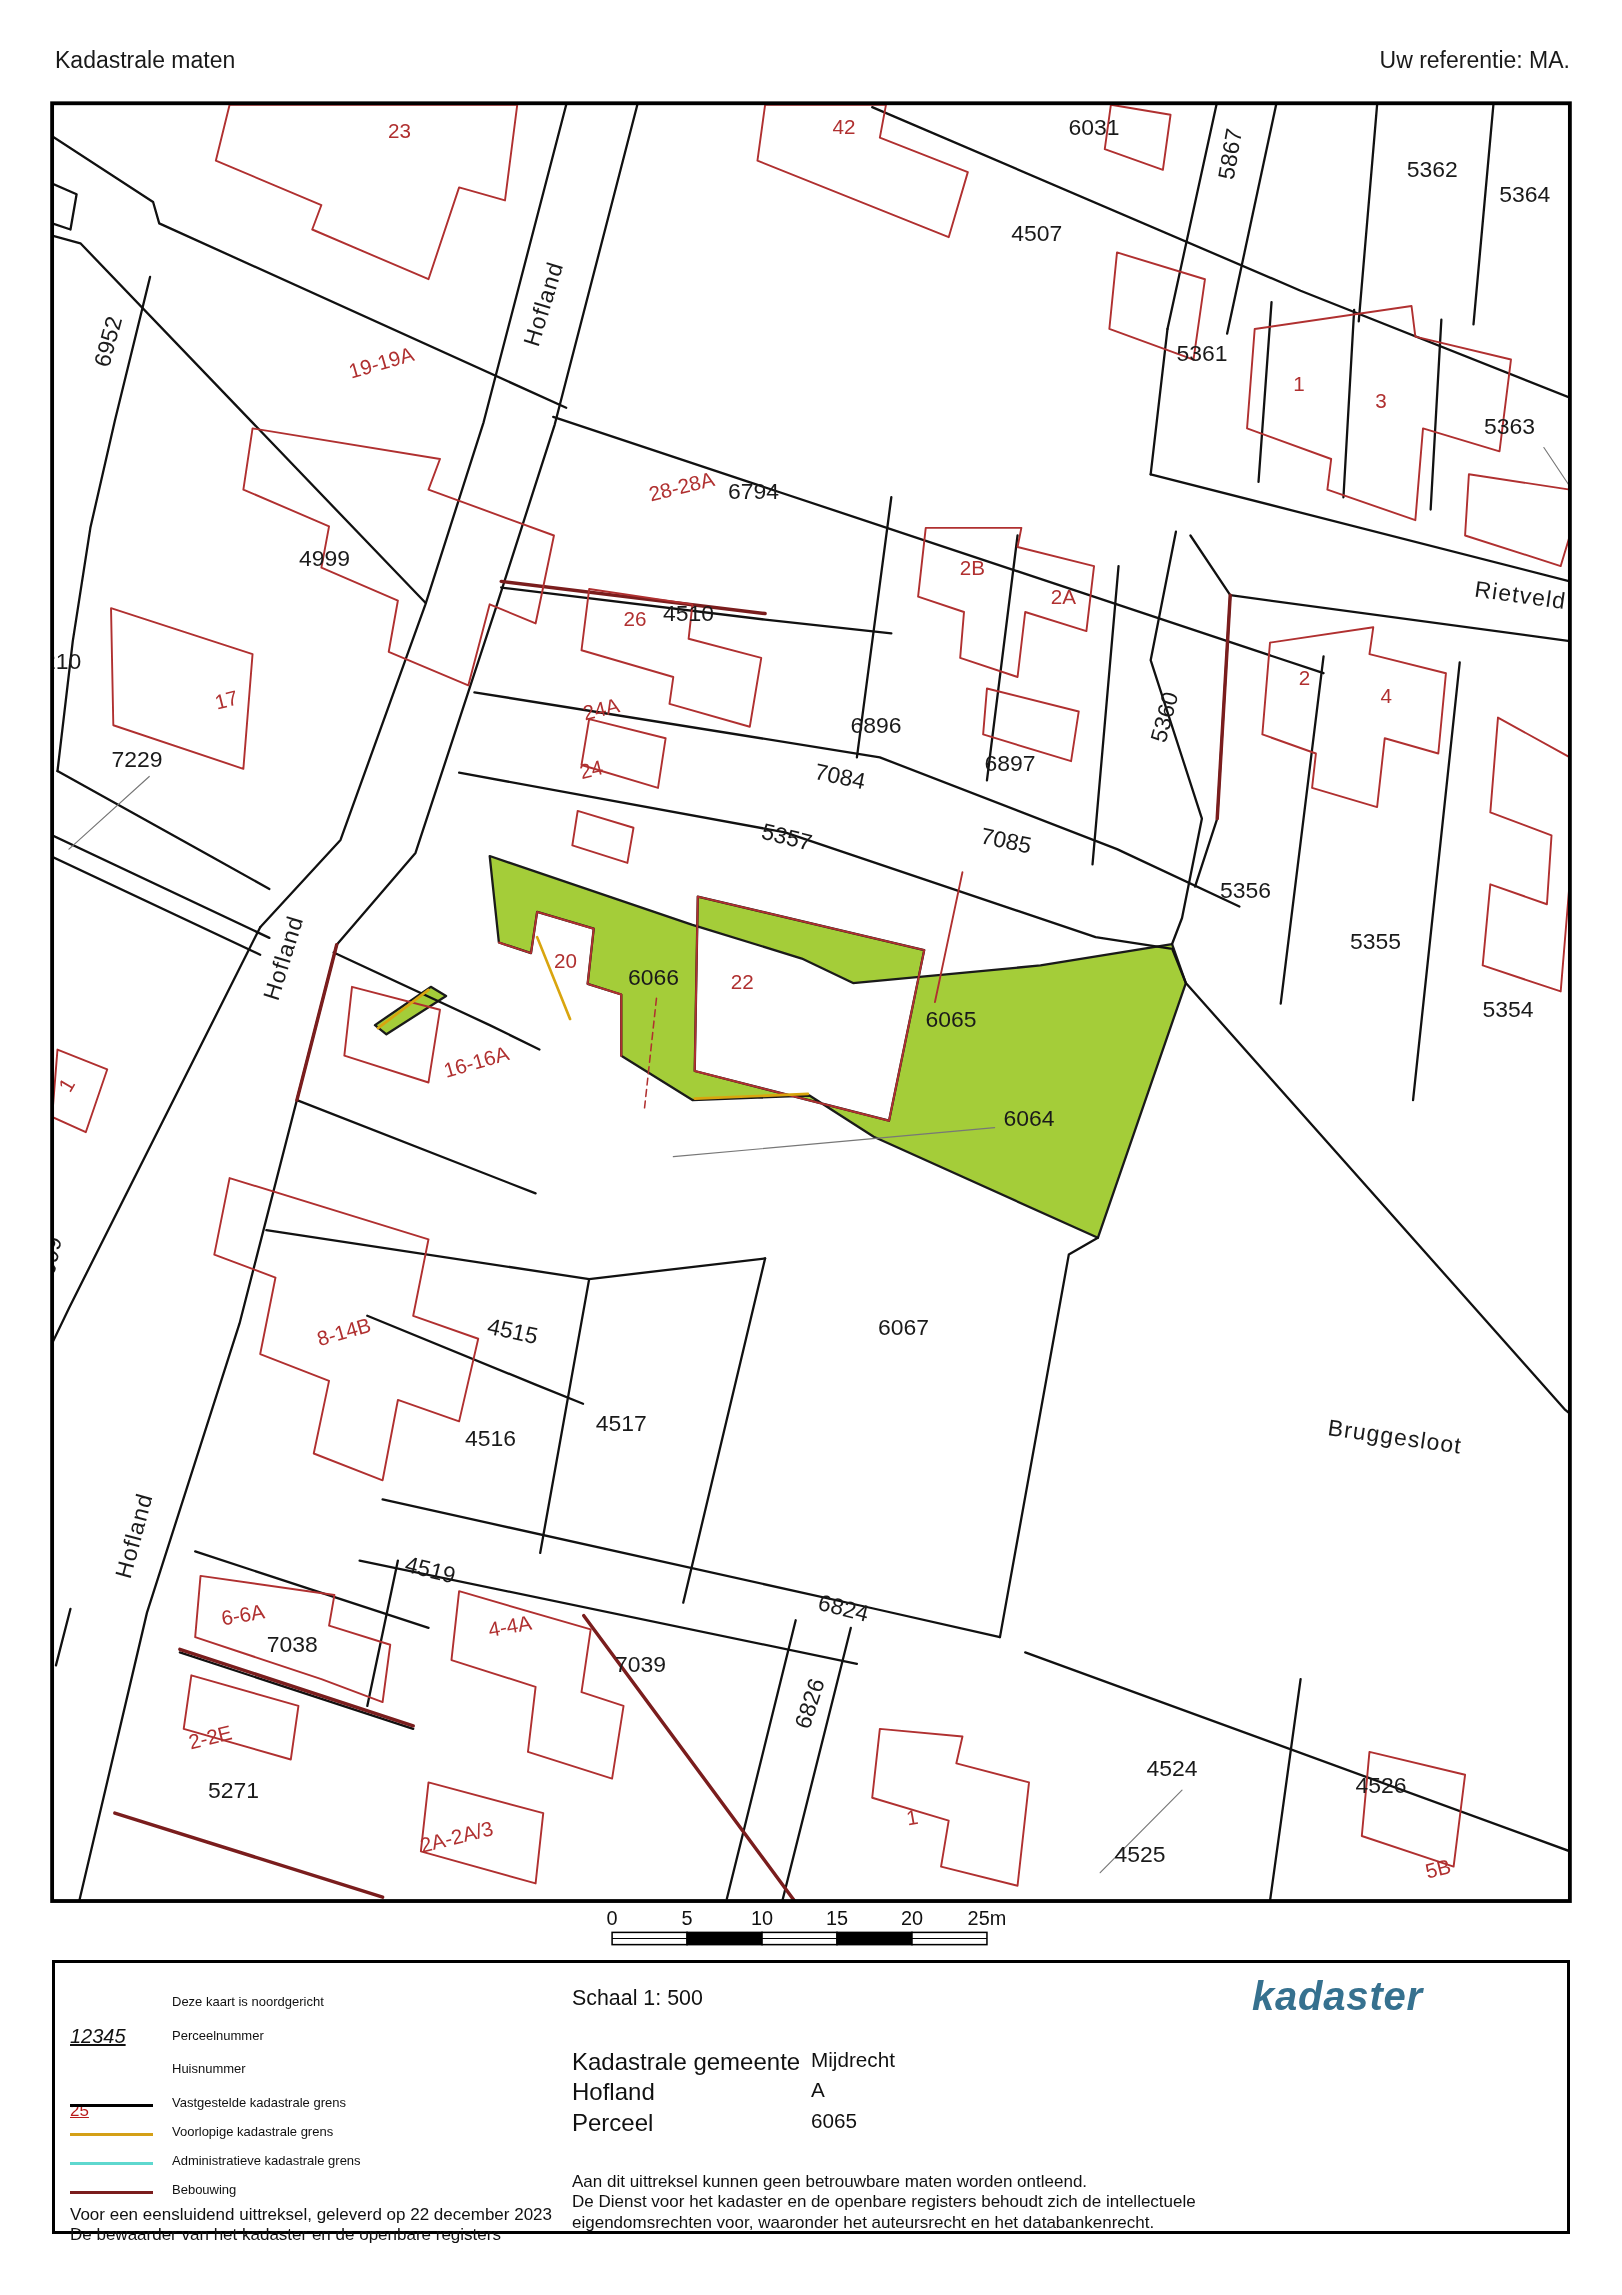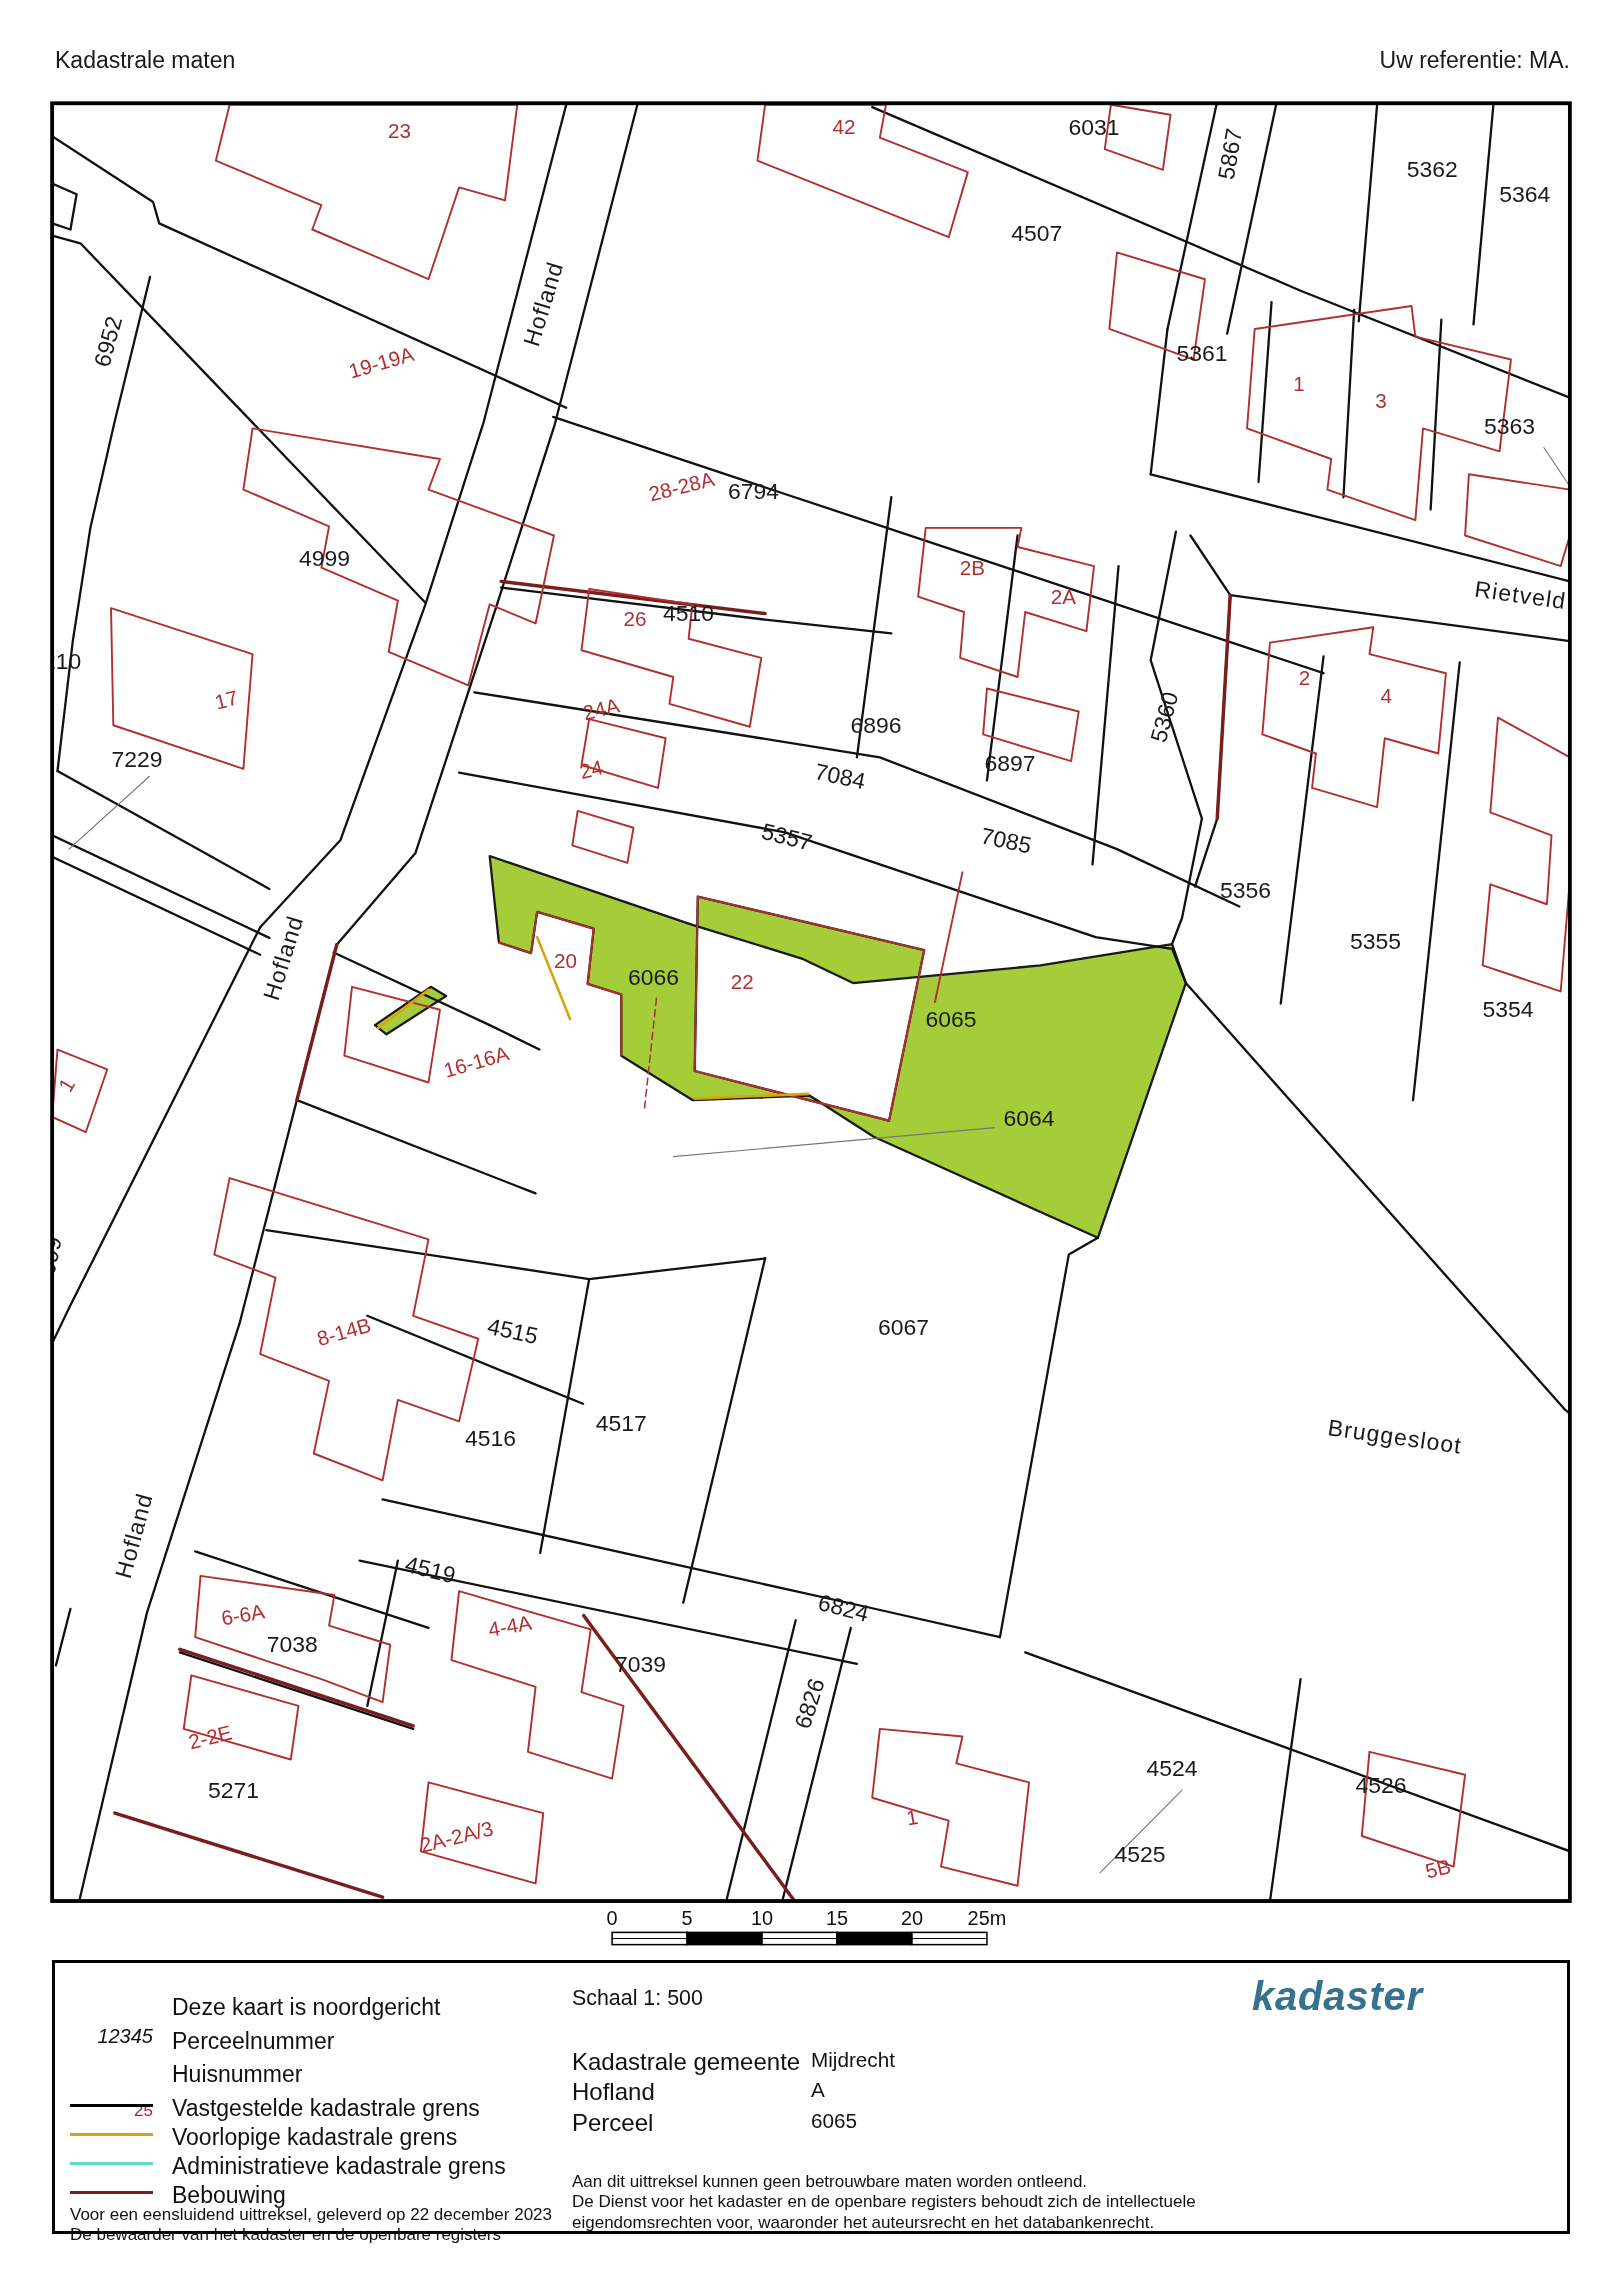--- a/index.html
+++ b/index.html
@@ -2,22 +2,22 @@
 <html style="font-size:12.2px"><head>
 <meta charset="utf-8">
 <style>
   html,body{margin:0;padding:0;background:#fff;}
   body{width:1622px;height:2295px;position:relative;font-family:"Liberation Sans",sans-serif;color:#111;}
   .hdr{position:absolute;top:47px;font-size:23px;color:#1a1a1a;white-space:nowrap;}
   #hdr-title{left:55px;}
   #hdr-ref{right:52px;}
   svg{position:absolute;left:0;top:0;}
   .legend-box{position:absolute;left:52px;top:1960px;width:1518px;height:274px;border:3.8px solid #000;box-sizing:border-box;background:#fff;}
-  .leg-item{position:absolute;font-size:23px;color:#111;white-space:nowrap;}
-  .leg-sym{position:absolute;width:83px;text-align:right;font-size:17px;}
+  .leg-item{position:absolute;font-size:13px;color:#111;white-space:nowrap;}
+  .leg-sym{position:absolute;width:83px;font-size:17px;text-decoration:underline;}
   .leg-line{position:absolute;width:83px;height:0;border-top-width:3.1px;border-top-style:solid;}
   .info-label{position:absolute;font-size:24px;}
   .info-value{position:absolute;font-size:20.7px;}
   .schaal{position:absolute;font-size:21.4px;}
   .small-note{position:absolute;font-size:17px;white-space:nowrap;text-align:center;}
   .logo-word{position:absolute;font-size:40px;font-style:italic;font-weight:bold;color:#36718f;letter-spacing:0.8px;}
 </style>
 </head>
 <body>
 

